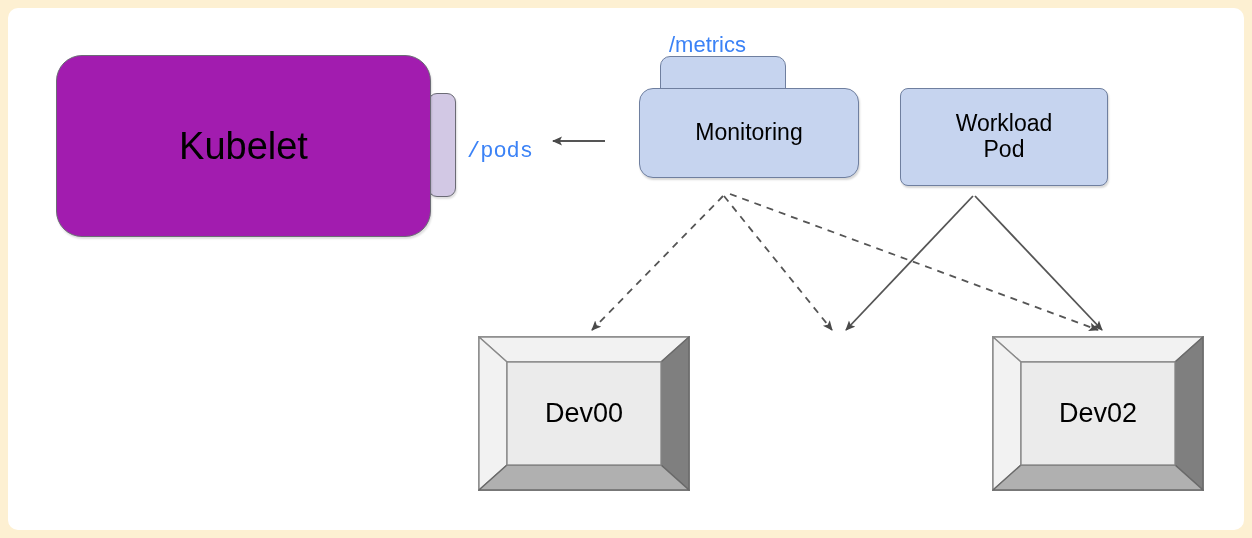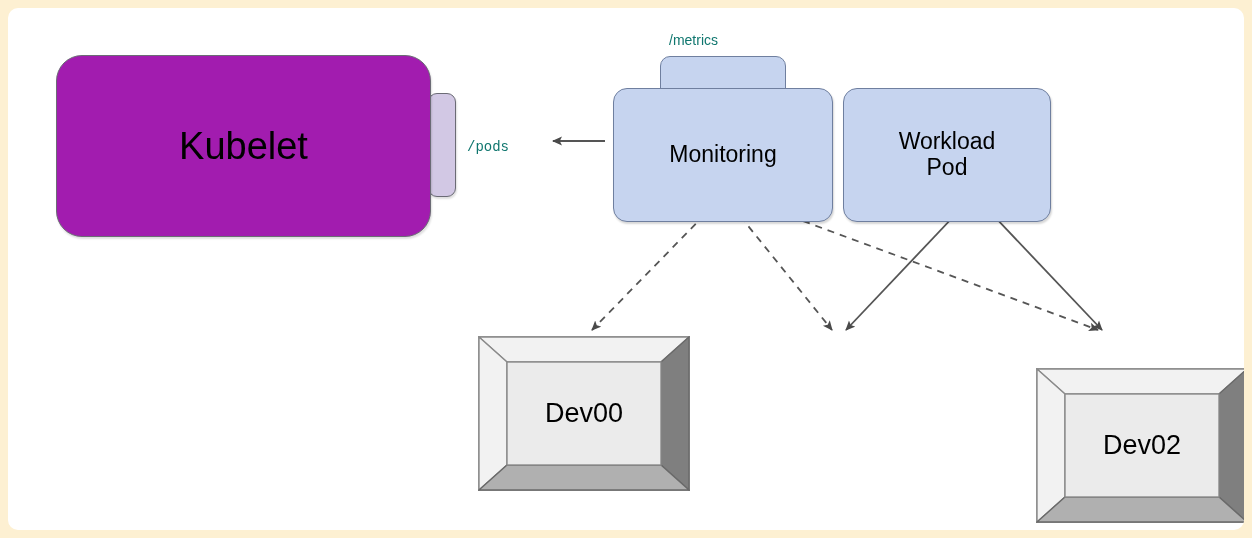--- a/index.html
+++ b/index.html
@@ -80,49 +80,50 @@
   }
 
   .blue-box {
     background: #c6d4ef;
     border: 1.6px solid #6f7f9f;
     border-radius: 14px;
     font-size: 23px;
     box-shadow: 1px 2px 2px rgba(0,0,0,0.16);
   }
   .monitoring-box {
-    left: 605px;
+    left: 631px;
     top: 80px;
     width: 220px;
-    height: 134px;
+    height: 90px;
     z-index: 3;
   }
   .metrics-port {
     left: 652px;
     top: 48px;
     width: 126px;
     height: 40px;
     background: #c6d4ef;
     border: 1.6px solid #6f7f9f;
     border-radius: 10px 10px 0 0;
     z-index: 2;
   }
   .workload-box {
-    left: 835px;
+    left: 892px;
     top: 80px;
     width: 208px;
-    height: 134px;
+    height: 98px;
     z-index: 3;
+    border-radius: 8px;
   }
 
   
   .edge-label {
     position: absolute;
-    font-size: 14px;
-    color: #0f766e;
+    font-size: 22px;
+    color: #3b82f6;
     white-space: nowrap;
   }
   .label-pods  { left: 459px; top: 131px; font-family: Liberation Mono, monospace; }
   .label-metrics { left: 661px; top: 24px; }
 
   
   .device {
     position: absolute;
     width: 212px;
     height: 155px;
@@ -141,21 +142,21 @@
     width: 100%;
     height: 100%;
     display: flex;
     align-items: center;
     justify-content: center;
     font-size: 27px;
     color: #000000;
   }
   .dev0 { left: 470px; }
   .dev1 { left: 727px; }
-  .dev2 { left: 1028px; margin-top: 32px; }
+  .dev2 { left: 984px; }
 </style>
 </head>
 <body>
 
 <div id="frame">
   <div id="canvas">
 
     <svg id="wires" viewBox="0 0 1236 522" width="1236" height="522">
       <defs>
         <marker id="arrowSolid" markerWidth="11" markerHeight="11" refX="9" refY="5" orient="auto" markerUnits="userSpaceOnUse">

